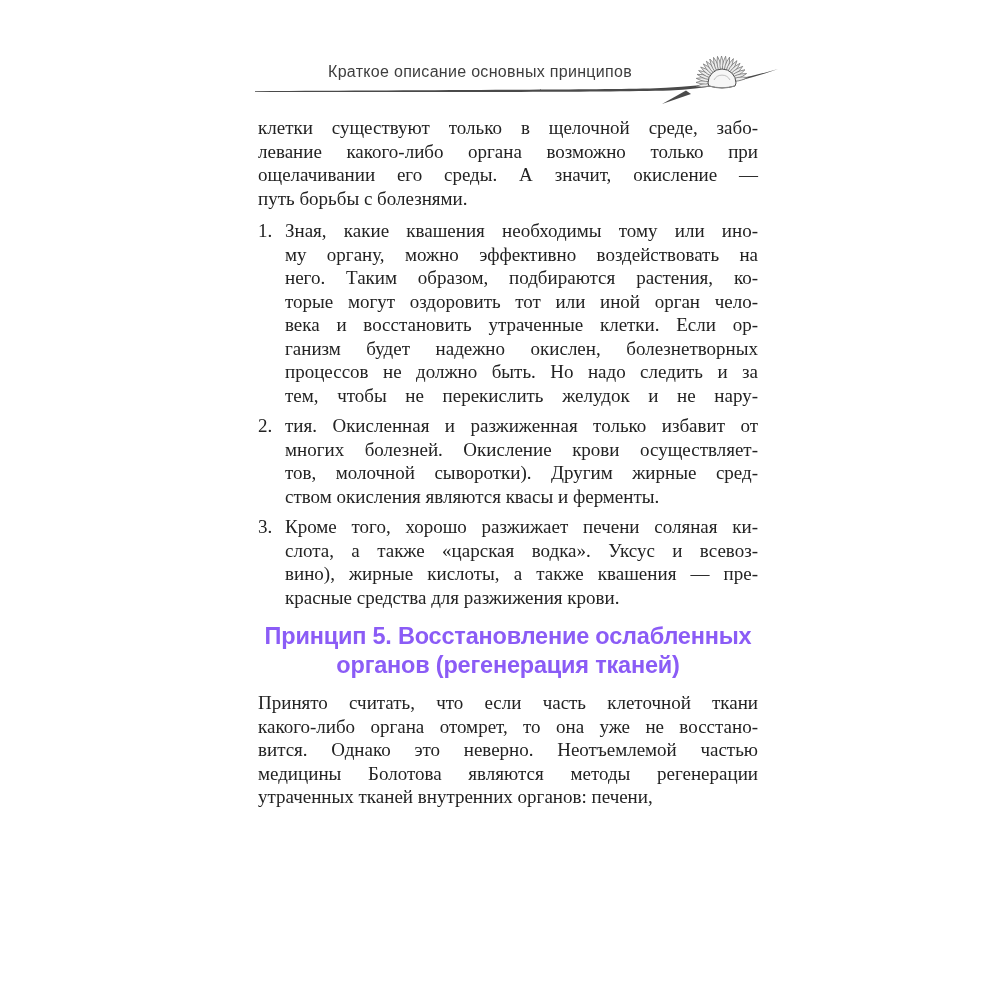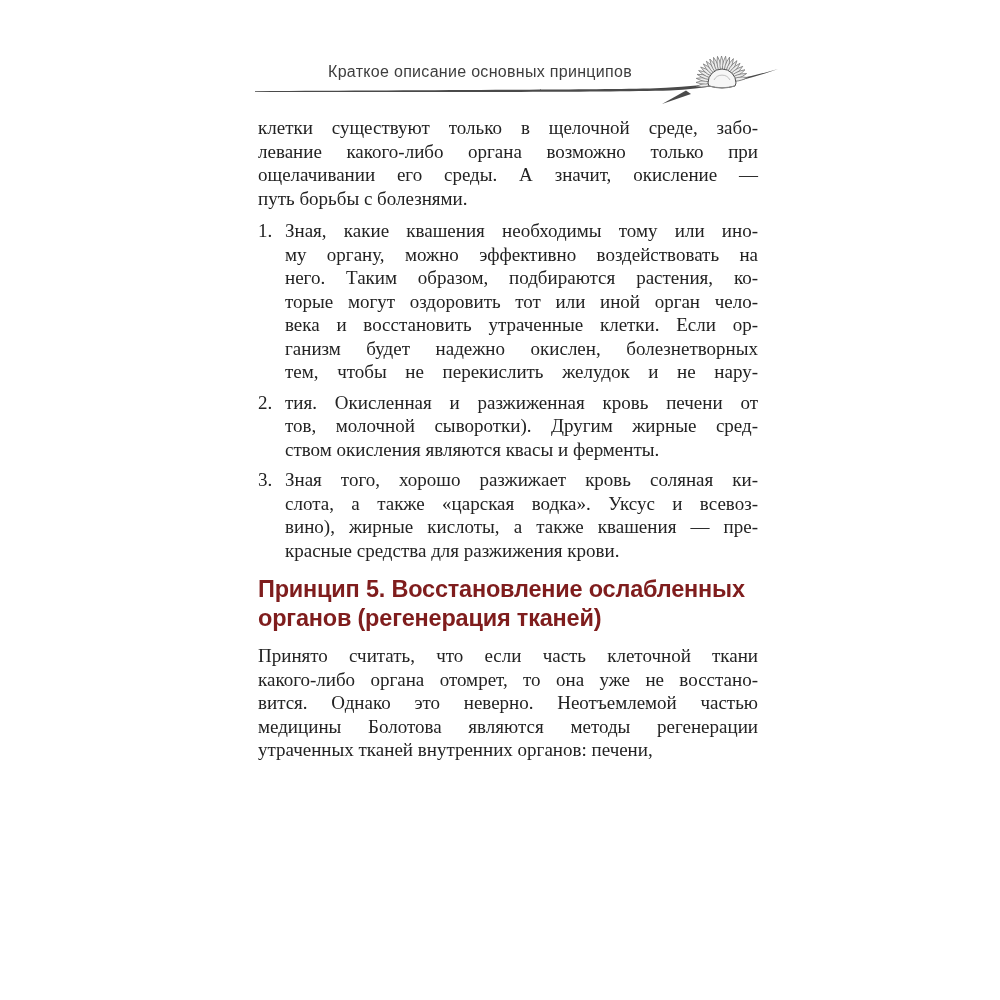--- a/index.html
+++ b/index.html
@@ -57,21 +57,22 @@
     left: 0;
     top: 0;
   }
   .section-heading {
     margin: 13px 0 11px 0;
     font-family: "Liberation Sans", "DejaVu Sans", sans-serif;
     font-weight: bold;
     font-size: 23.5px;
     line-height: 29px;
     letter-spacing: -0.2px;
-    color: #7f1d1d;
+    color: #8b5cf6;
+    text-align: center;
   }
   .closing { margin: 0; }
   .page-number {
     position: absolute;
     left: 258px;
     top: 942px;
     width: 490px;
     text-align: center;
     font-family: "Liberation Sans", "DejaVu Sans", sans-serif;
     font-weight: bold;
@@ -132,35 +133,37 @@
       </div>
       <div class="list-item">
         <span class="list-num">1.</span>
         <div>
           <div class="jline">Зная, какие квашения необходимы тому или ино-</div>
           <div class="jline">му органу, можно эффективно воздействовать на</div>
           <div class="jline">него. Таким образом, подбираются растения, ко-</div>
           <div class="jline">торые могут оздоровить тот или иной орган чело-</div>
           <div class="jline">века и восстановить утраченные клетки. Если ор-</div>
           <div class="jline">ганизм будет надежно окислен, болезнетворных</div>
+          <div class="jline">процессов не должно быть. Но надо следить и за</div>
           <div class="jline">тем, чтобы не перекислить желудок и не нару-</div>
         </div>
       </div>
       <div class="list-item">
         <span class="list-num">2.</span>
         <div>
-          <div class="jline">тия. Окисленная и разжиженная кровь печени от</div>
+          <div class="jline">тия. Окисленная и разжиженная только избавит от</div>
+          <div class="jline">многих болезней. Окисление крови осуществляет-</div>
           <div class="jline">тов, молочной сыворотки). Другим жирные сред-</div>
           <div class="jline last-line">ством окисления являются квасы и ферменты.</div>
         </div>
       </div>
       <div class="list-item">
         <span class="list-num">3.</span>
         <div>
-          <div class="jline">Зная того, хорошо разжижает кровь соляная ки-</div>
+          <div class="jline">Кроме того, хорошо разжижает печени соляная ки-</div>
           <div class="jline">слота, а также «царская водка». Уксус и всевоз-</div>
           <div class="jline">вино), жирные кислоты, а также квашения — пре-</div>
           <div class="jline last-line">красные средства для разжижения крови.</div>
         </div>
       </div>
       <div class="section-heading">
         <div class="heading-line">Принцип 5. Восстановление ослабленных</div>
         <div class="heading-line last-line">органов (регенерация тканей)</div>
       </div>
       <div class="paragraph closing">

